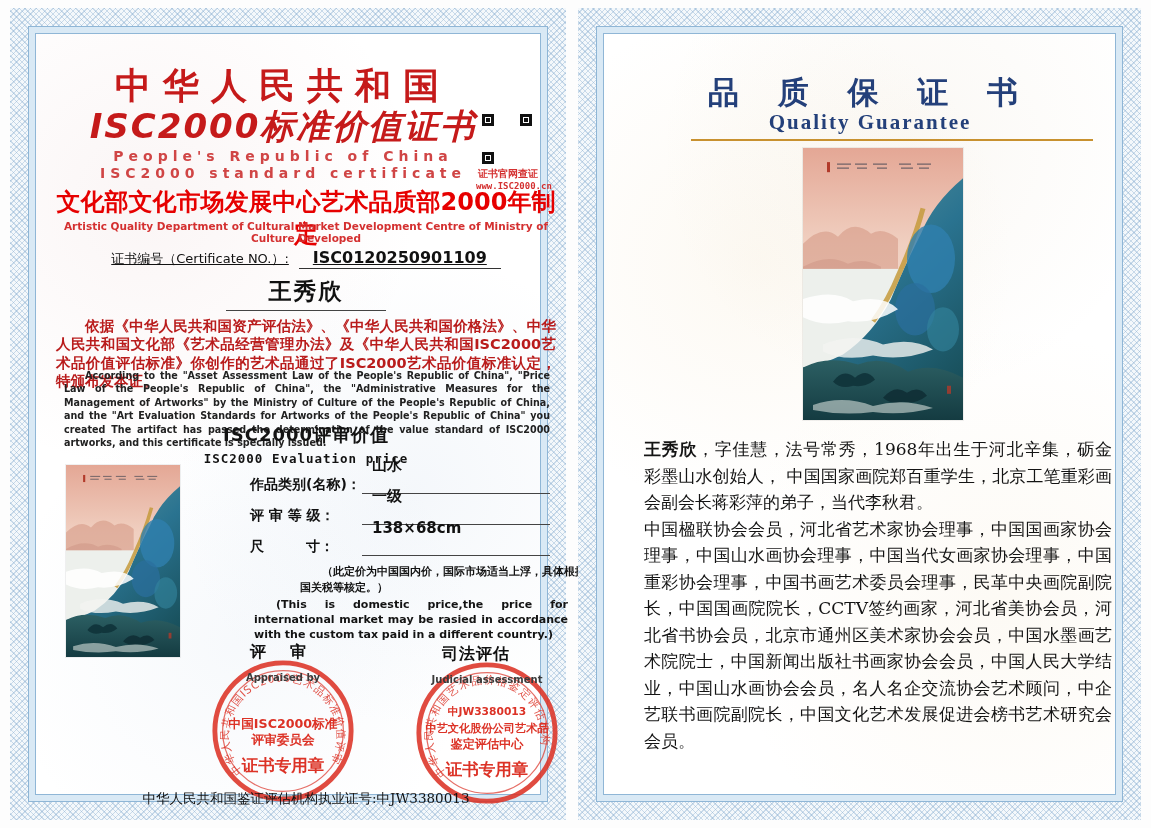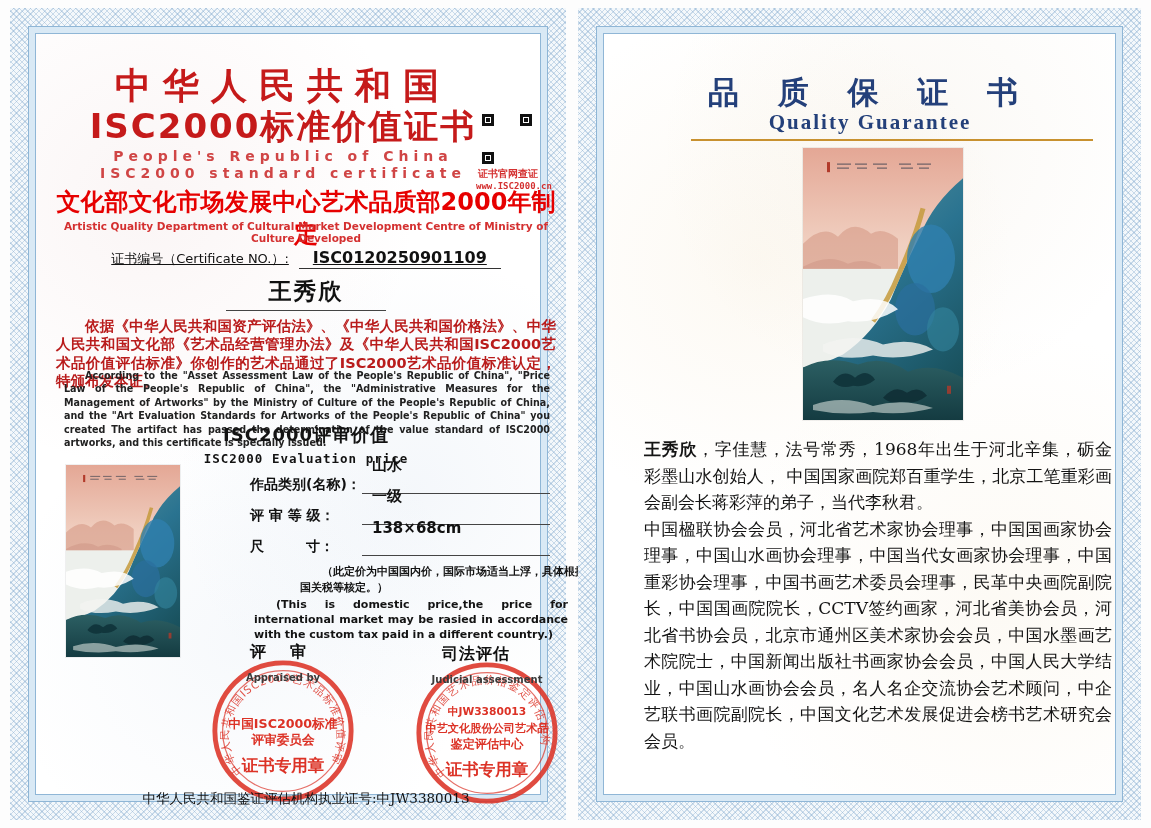--- a/index.html
+++ b/index.html
@@ -20,21 +20,21 @@
       radial-gradient(circle at 40% 80%, rgba(150,180,215,.08), transparent 35%);}
   .content-right::before{background:
       radial-gradient(circle at 30% 30%, rgba(235,205,150,.12), transparent 40%),
       radial-gradient(circle at 78% 75%, rgba(235,205,150,.10), transparent 40%),
       radial-gradient(circle at 60% 15%, rgba(200,170,120,.08), transparent 35%);}
   .abs{position:absolute;}
   .ctr{text-align:center;}
 
   
   .t-cn1{top:36px;left:20px;width:470px;font-size:36px;font-weight:bold;color:#c51a1a;letter-spacing:12px;white-space:nowrap;}
-  .t-cn2{top:78px;left:20px;width:470px;font-size:34px;font-weight:bold;color:#c51a1a;letter-spacing:2px;}
+  .t-cn2{top:78px;left:20px;width:470px;font-size:34px;font-weight:bold;color:#c51a1a;letter-spacing:2px;font-style:italic;}
   .t-en1{top:122px;left:20px;width:470px;font-size:14px;font-weight:bold;color:#d04545;letter-spacing:5px;white-space:nowrap;}
   .t-en2{top:139px;left:20px;width:470px;font-size:14px;font-weight:bold;color:#d04545;letter-spacing:5px;white-space:nowrap;}
   .issuer-cn{top:160px;left:20px;width:516px;font-size:24px;font-weight:bold;color:#e60000;letter-spacing:0px;}
   .issuer-en{top:194px;left:20px;width:516px;font-size:10.5px;font-weight:bold;color:#d43030;}
   .certrow{top:222px;left:20px;width:516px;font-size:13px;color:#111;text-decoration:underline;}
   .certno{font-size:16px;font-weight:bold;border-bottom:1.5px solid #333;padding:0 14px 1px 14px;margin-left:10px;}
   .artist{top:250px;left:20px;width:516px;font-size:23px;font-weight:bold;color:#111;letter-spacing:2px;}
   .artist-underline{top:284px;left:198px;width:160px;border-bottom:1.5px solid #444;}
   .body-cn{top:291px;left:28px;width:500px;font-size:14.5px;font-weight:600;color:#b91c1c;line-height:1.27;text-align:justify;text-indent:2em;}
   .body-en{top:343px;left:36px;width:486px;font-size:9.6px;font-weight:600;color:#222;line-height:1.4;text-align:justify;text-indent:2.2em;}

